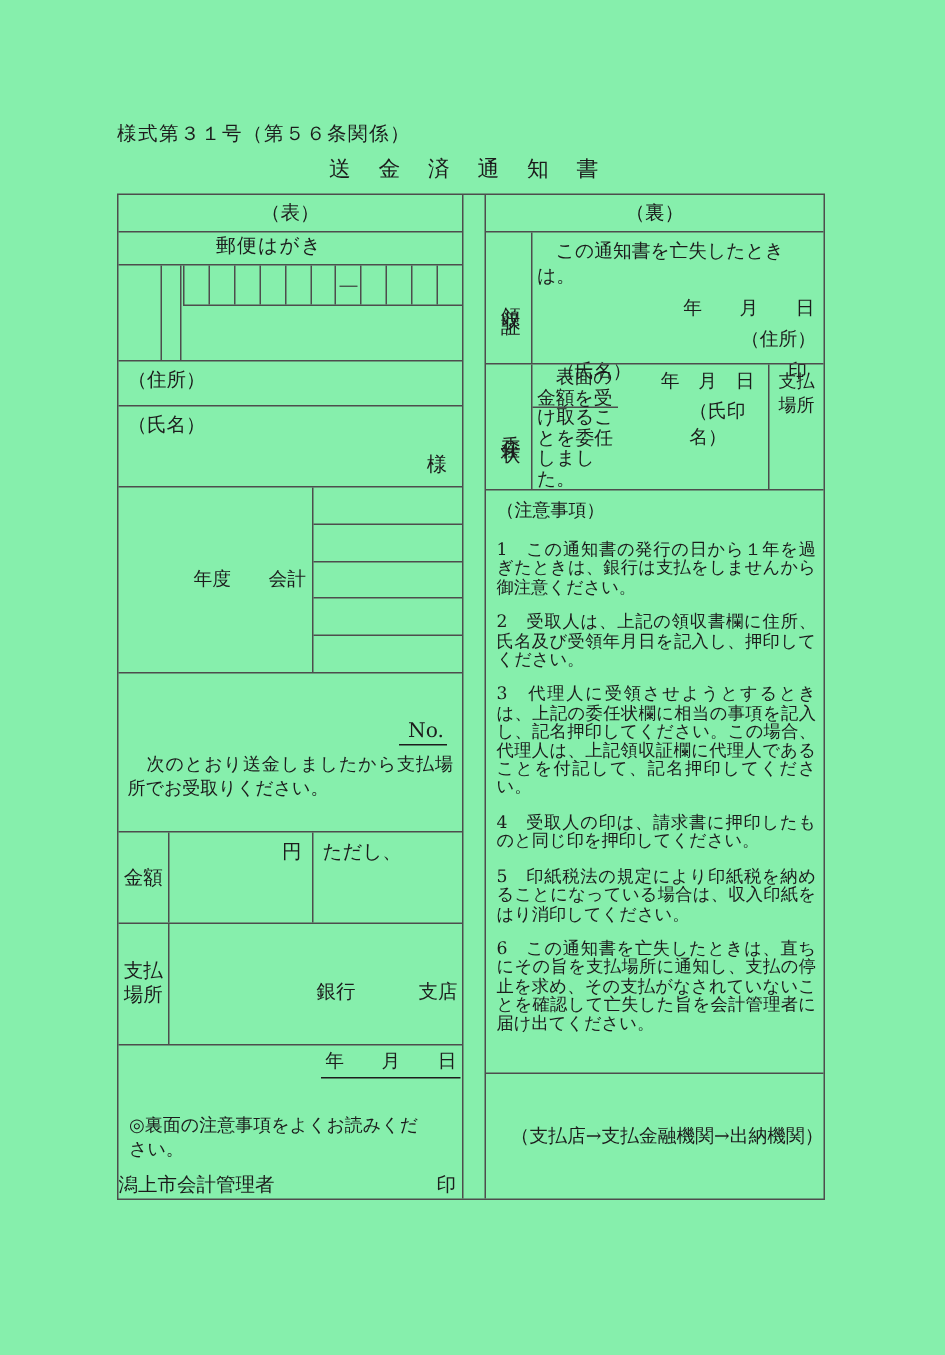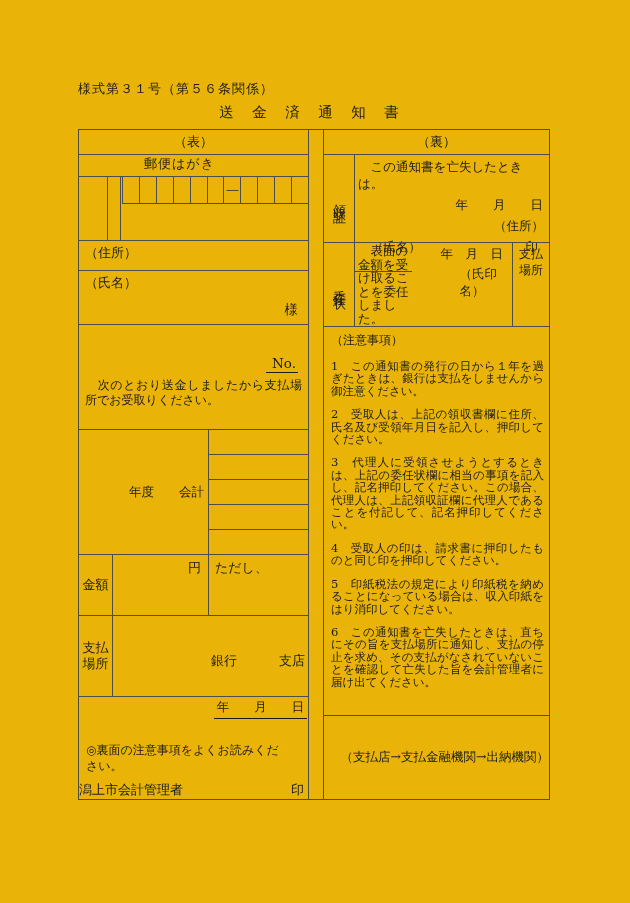--- a/index.html
+++ b/index.html
@@ -3,21 +3,21 @@
 <meta charset="utf-8">
 <style>
   * { margin:0; padding:0; box-sizing:border-box; }
   html,body { background:#ffffff; }
   body {
     width:630px; height:903px; position:relative;
     font-family:"DejaVu Serif","Liberation Serif",serif;
     color:#1c1c1c; font-size:13px;
     -webkit-font-smoothing:antialiased;
   }
-  .page { position:absolute; inset:0; background:#eab308; }
+  .page { position:absolute; inset:0; background:#86efac; }
   .form-no { position:absolute; left:78px; top:80px; font-size:13px; letter-spacing:1px; }
   .doc-title { position:absolute; left:0; right:10px; top:103px; text-align:center; font-size:14.5px; letter-spacing:2px; }
 
   .sheet { position:absolute; left:78px; top:129px; width:472px; height:671px;
            border:1px solid #4d4d4d; display:flex; }
 
   .col-left  { width:230px; border-right:1px solid #4d4d4d; display:flex; flex-direction:column; }
   .gutter    { width:15px; border-right:1px solid #4d4d4d; }
   .col-right { flex:1; display:flex; flex-direction:column; }
 
@@ -131,34 +131,34 @@
 
       <div class="row addr-row">
         <span>（住所）</span>
       </div>
 
       <div class="row name-row">
         <span>（氏名）</span>
         <span class="honorific">様</span>
       </div>
 
-      <div class="row msg-row">
-        <span class="no-label">No.</span>
-        <div class="msg-text">　次のとおり送金しましたから支払場所でお受取りください。</div>
-      </div>
-
       <div class="row fiscal-row">
         <div class="fiscal-label">年度　　会計</div>
         <div class="fiscal-lines">
           <div class="fiscal-line first"></div>
           <div class="fiscal-line"></div>
           <div class="fiscal-line"></div>
           <div class="fiscal-line"></div>
           <div class="fiscal-line"></div>
         </div>
+      </div>
+
+      <div class="row msg-row">
+        <span class="no-label">No.</span>
+        <div class="msg-text">　次のとおり送金しましたから支払場所でお受取りください。</div>
       </div>
 
       <div class="row amount-row">
         <div class="lbl-cell">
           <span>金額</span>
         </div>
         <div class="amount-mid">
           <span>円</span>
         </div>
         <div class="amount-right">

